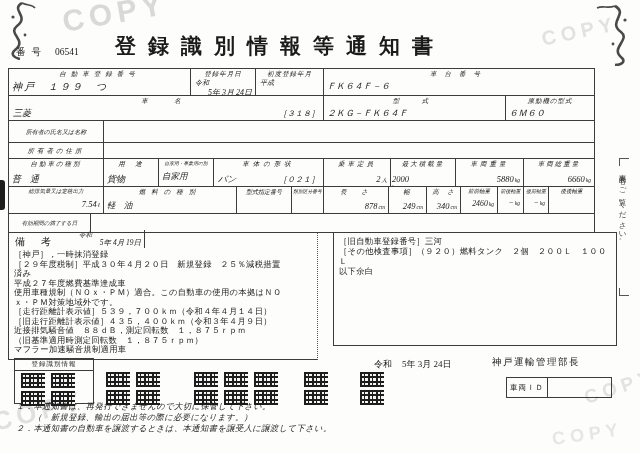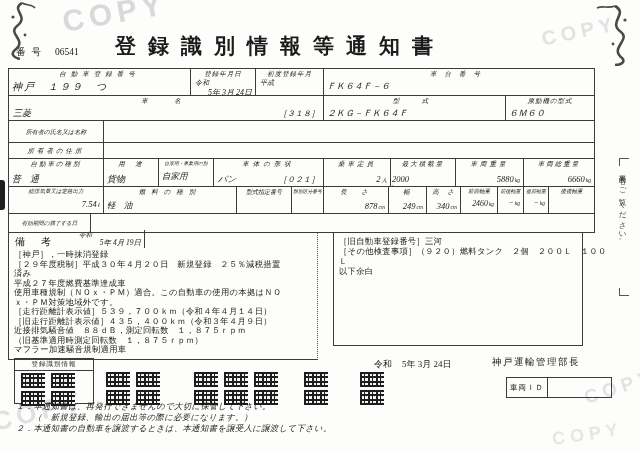--- a/index.html
+++ b/index.html
@@ -21,21 +21,21 @@
   .unit{font-size:5.5px;margin-left:1px;}
   .era{display:block;font-size:7px;padding:1px 0 0 4px;line-height:7px;}
   .dt{display:block;font-size:8px;text-align:right;padding-right:3px;white-space:nowrap;}
   .split{display:flex;justify-content:space-between;align-items:baseline;font-size:9px;padding:1px 4px 0 4px;}
   .code{font-size:8px;}
   
   .rml{position:absolute;left:8px;top:232px;width:310px;height:128px;border:1px solid #3c3c3c;
        border-right:1px dotted #555;box-sizing:border-box;}
   .rml .cap{font-size:10px;letter-spacing:3px;padding:2px 0 0 6px;display:block;}
   .rml .lines{padding:1px 3px 0 5px;font-size:8.3px;line-height:9.5px;letter-spacing:0.3px;}
-  .rmr{position:absolute;left:333px;top:232px;width:250px;height:114px;border:1px solid #3c3c3c;box-sizing:border-box;}
+  .rmr{position:absolute;left:333px;top:232px;width:284px;height:114px;border:1px solid #3c3c3c;box-sizing:border-box;}
   .rmr .lines{padding:4px 3px 0 5px;font-size:8.3px;line-height:10px;letter-spacing:0.3px;}
   .lines div{white-space:nowrap;}
   
   .ridbox{position:absolute;left:14px;top:358px;width:80px;height:46px;border:1px solid #3c3c3c;box-sizing:border-box;}
   .ridbox .cap{display:block;font-size:6.5px;text-align:center;letter-spacing:1px;border-bottom:1px solid #3c3c3c;padding:1px 0;}
   .qrgrid{display:grid;grid-template-columns:repeat(2,24px);gap:3px 6px;padding:2px 0 0 6px;}
   .qr{width:24px;height:15px;
       background:
         repeating-linear-gradient(90deg,#1d1d1d 0 2px,transparent 2px 4px,#1d1d1d 4px 5px,transparent 5px 8px),
         repeating-linear-gradient(0deg,#1d1d1d 0 2px,#f4f4f2 2px 4px,#1d1d1d 4px 6px,#f4f4f2 6px 9px);}

